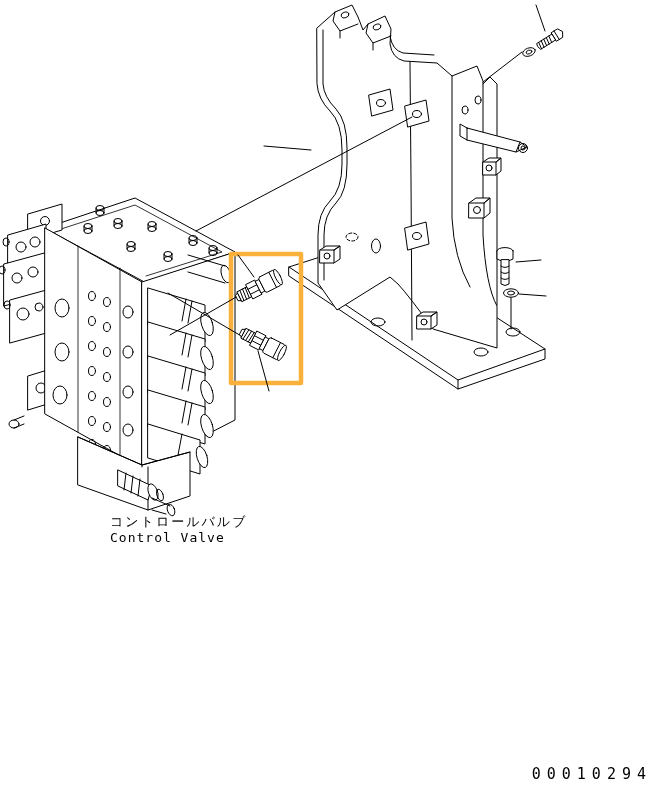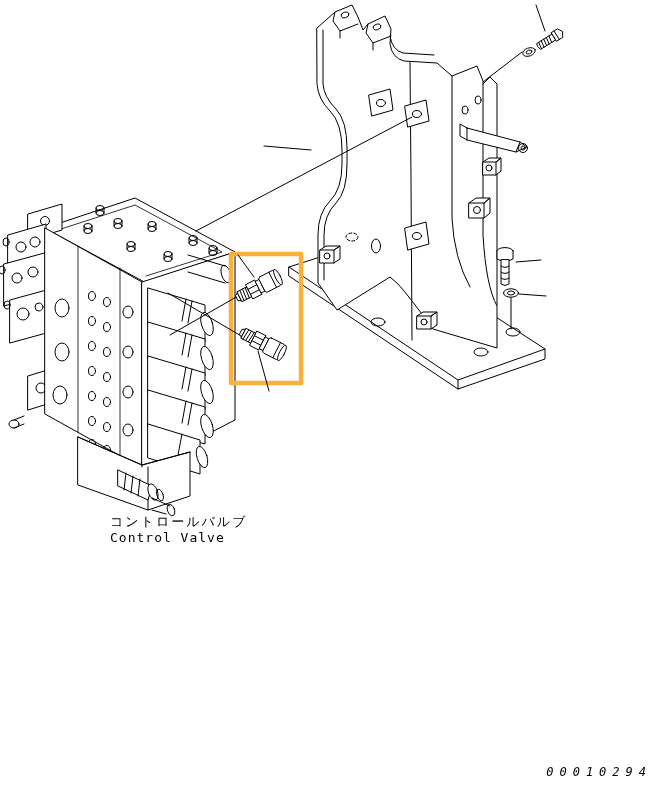--- a/index.html
+++ b/index.html
@@ -2,21 +2,21 @@
 <html><head>
 <meta charset="utf-8">
 <style>
   html,body{margin:0;padding:0;background:#ffffff;}
   #stage{position:relative;width:660px;height:788px;background:#ffffff;overflow:hidden;
          font-family:"DejaVu Sans Mono","Liberation Mono",monospace;}
   #stage svg{position:absolute;left:0;top:0;}
   .caption{position:absolute;left:84px;color:#000;font-size:13px;line-height:15px;white-space:pre;margin-left:26px;}
   #cap-jp{top:514px;letter-spacing:2px;}
   #cap-en{top:530px;letter-spacing:1px;}
-  #docnum{position:absolute;right:8px;top:765px;color:#000;font-size:12px;letter-spacing:6px;white-space:pre;font-style:italic;}
+  #docnum{position:absolute;right:8px;top:765px;color:#000;font-size:15px;letter-spacing:6px;white-space:pre;}
   path,ellipse,rect,line,circle{vector-effect:non-scaling-stroke;}
 </style>
 </head>
 <body>
 
 <div id="stage">
 
 <svg width="660" height="788" viewBox="0 0 660 788" fill="none" stroke="#000" stroke-width="1" stroke-linejoin="round" stroke-linecap="round">
 
   <g>

